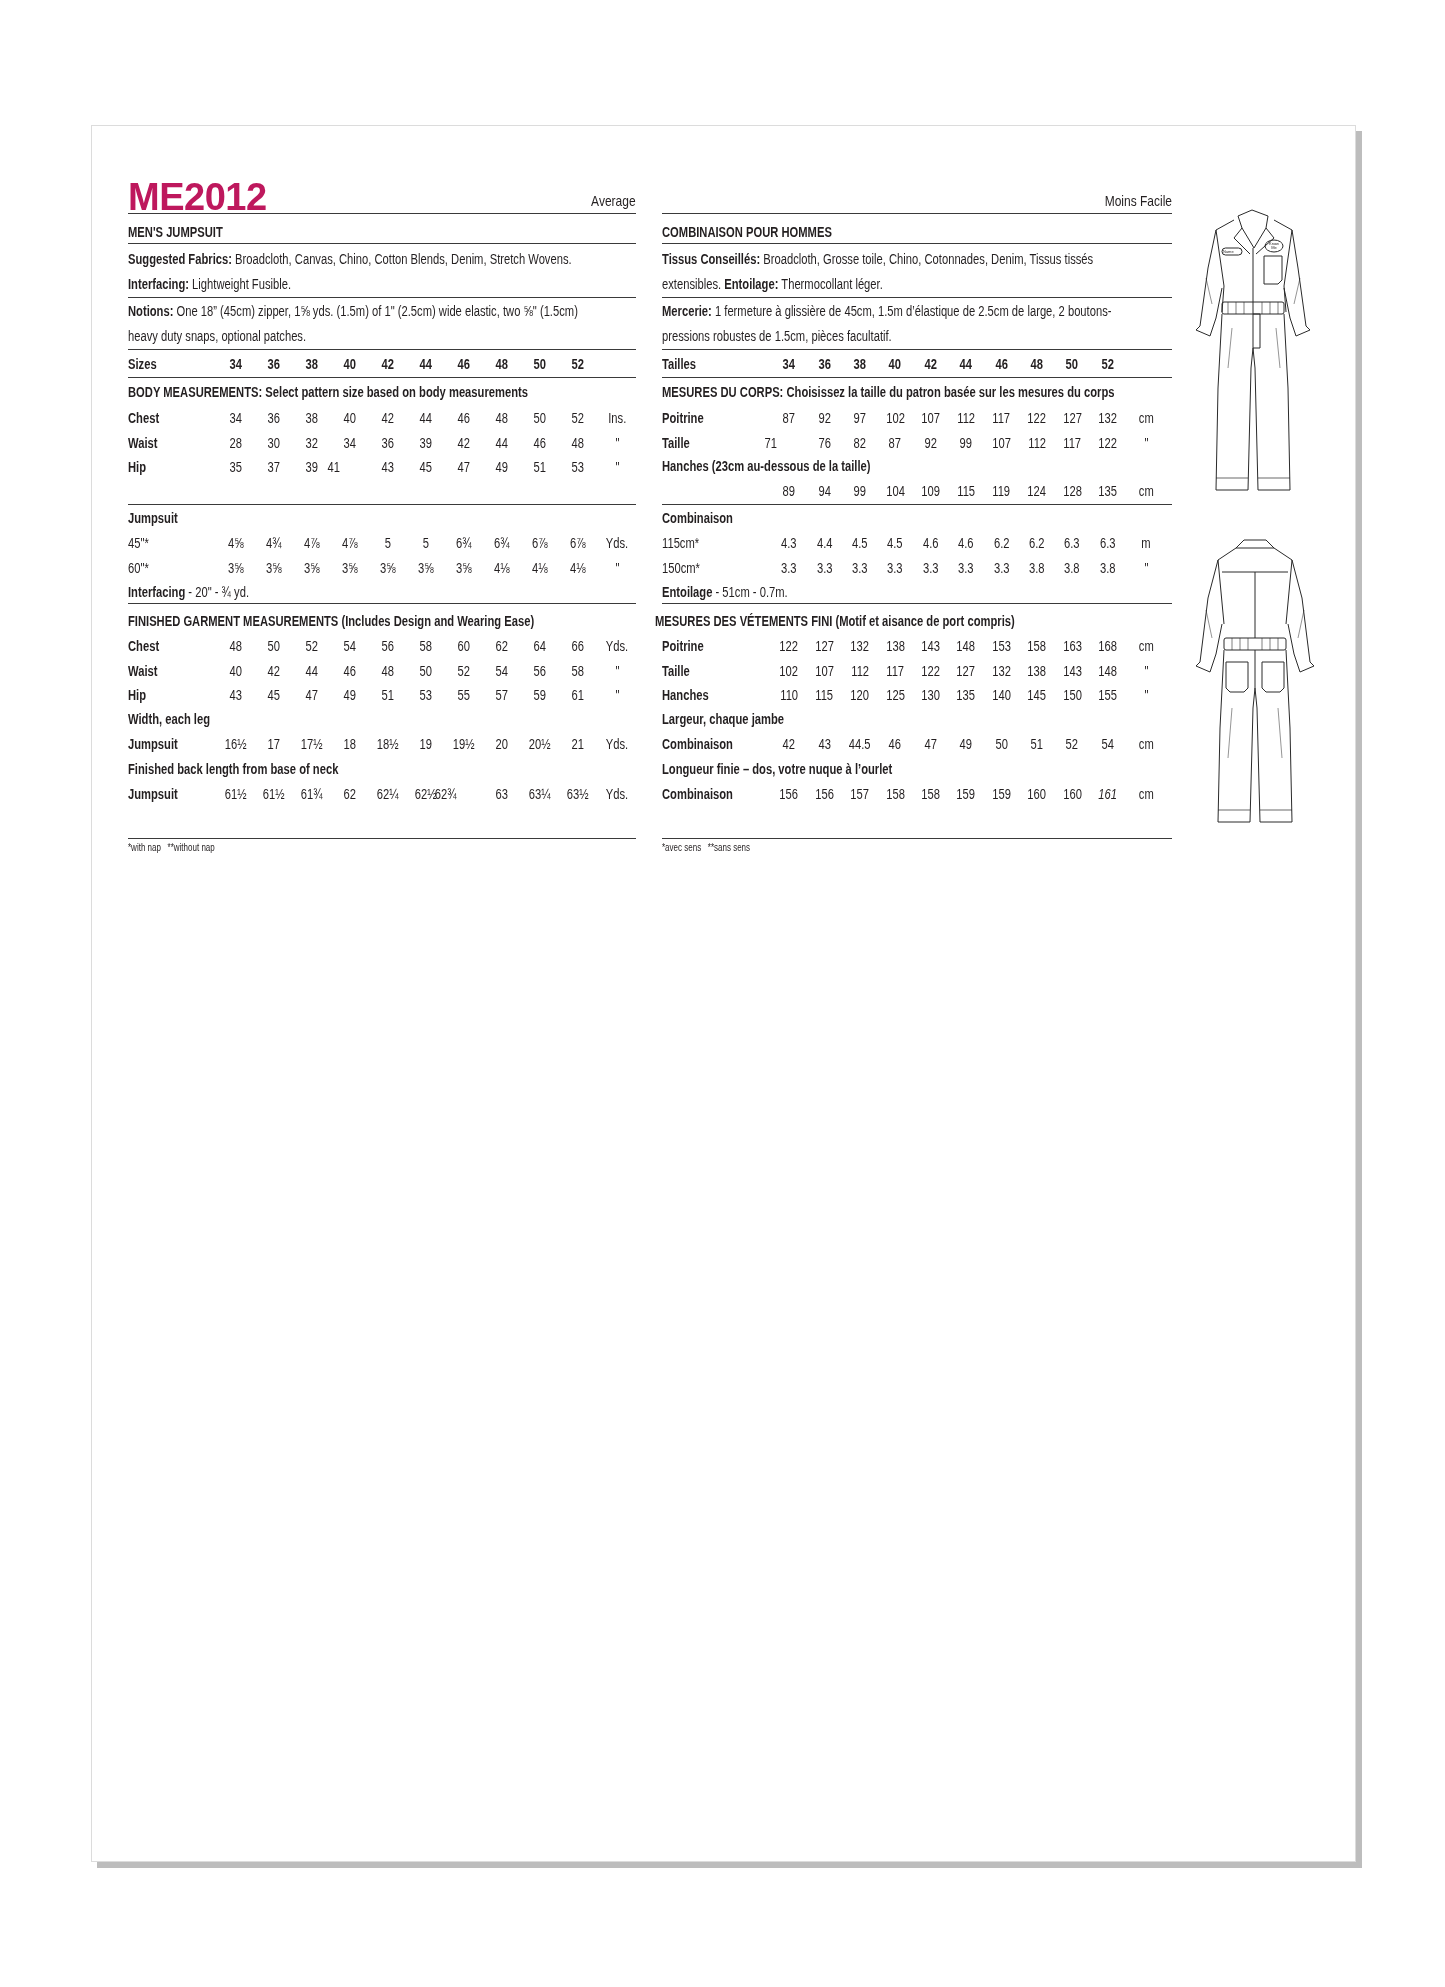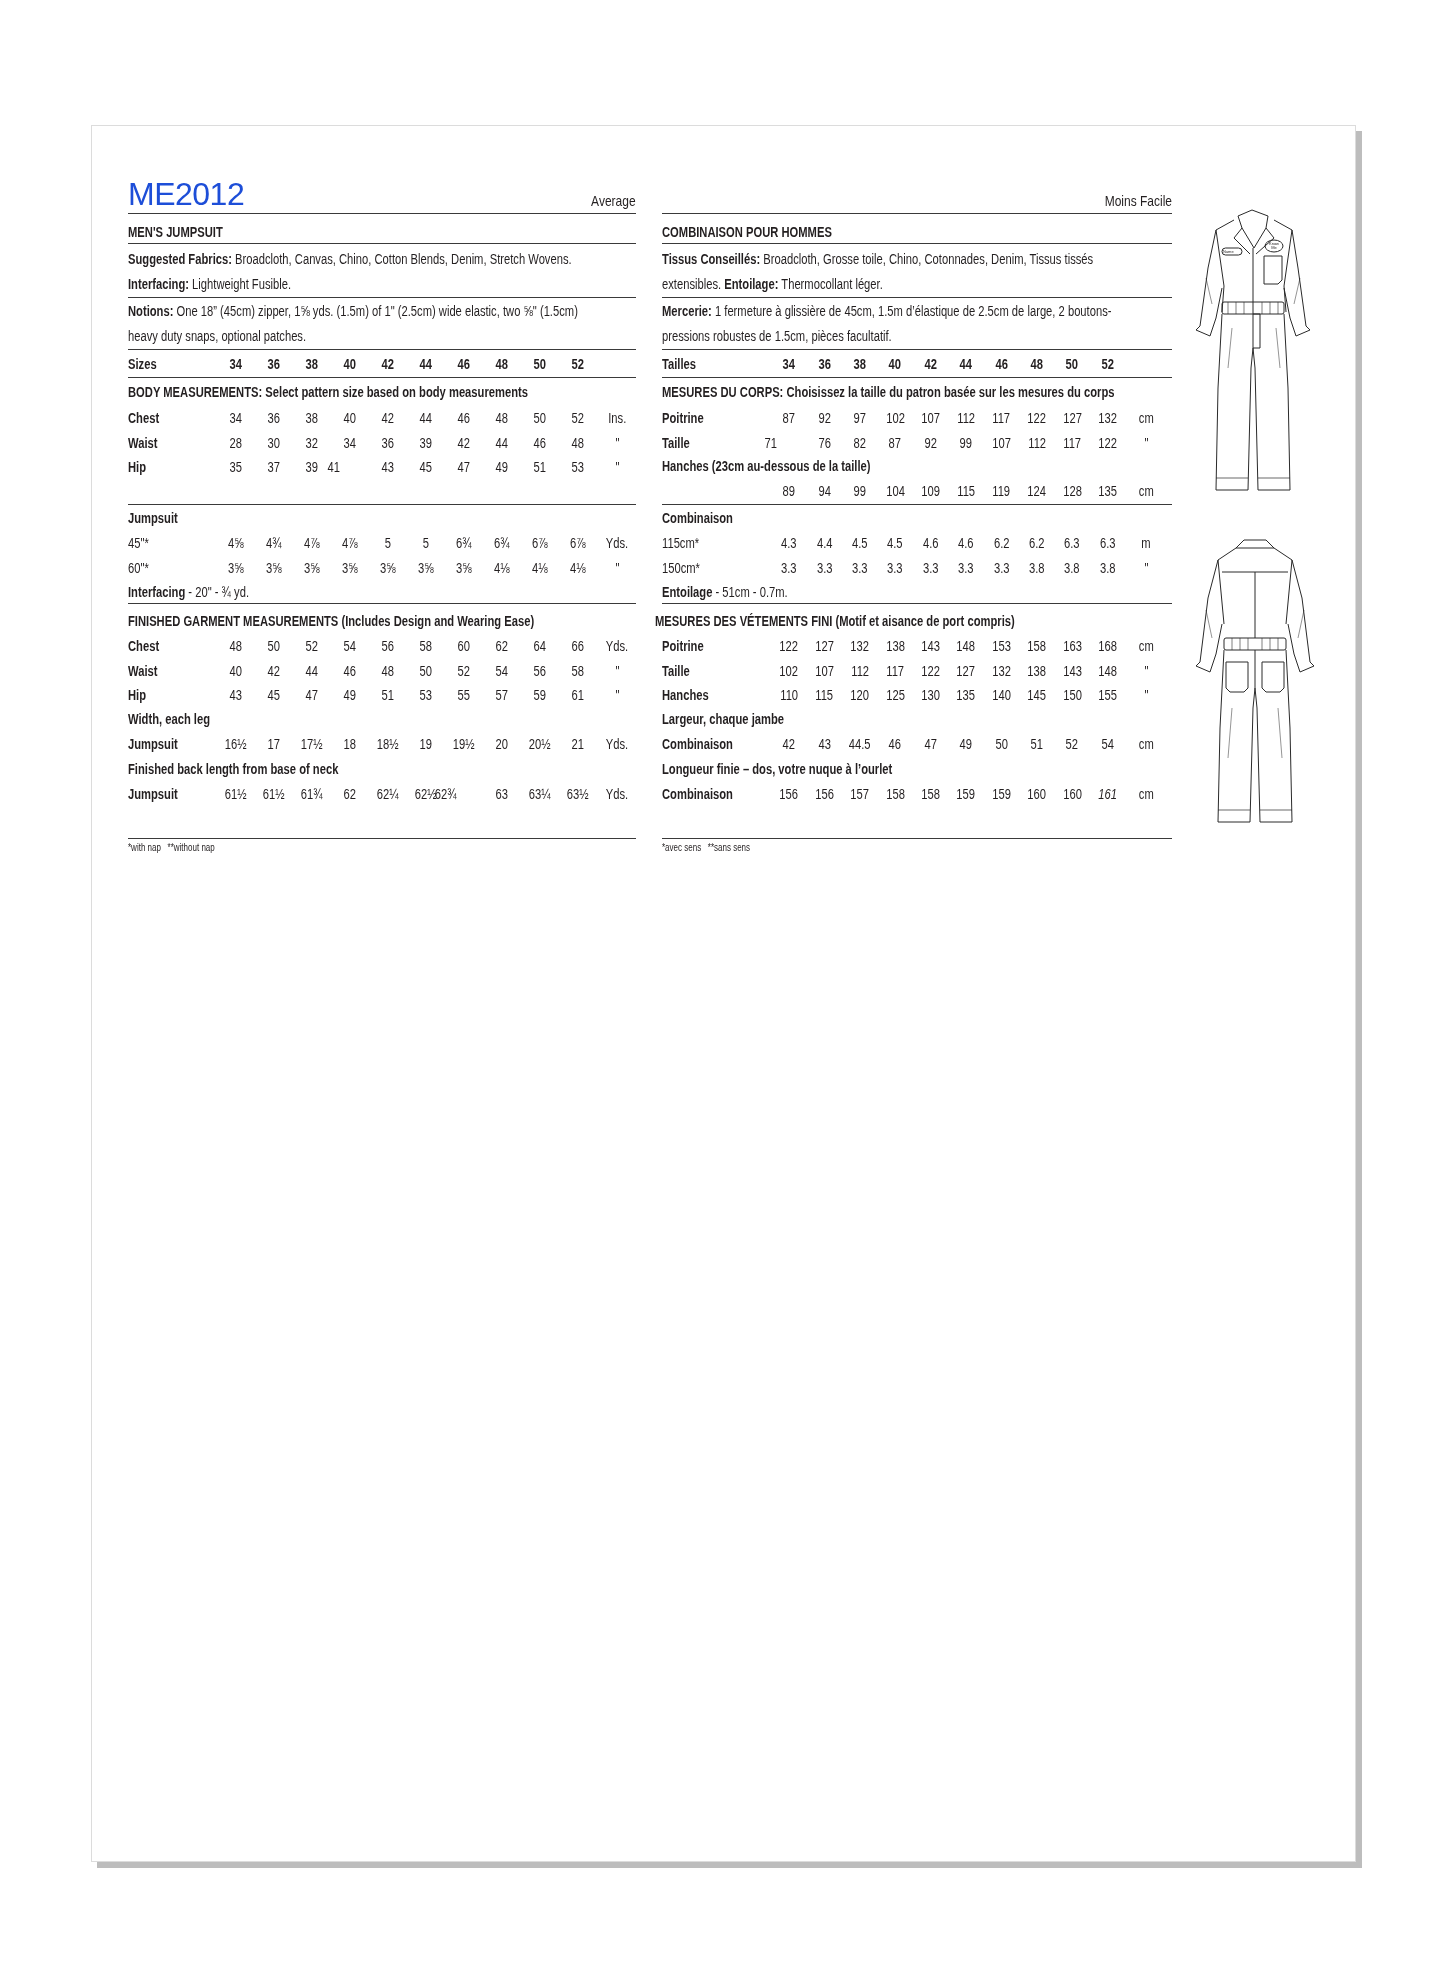--- a/index.html
+++ b/index.html
@@ -3,22 +3,22 @@
 <meta charset="utf-8">
 <style>
   html, body { margin:0; padding:0; background:#ffffff; }
   body { width:1445px; height:1987px; position:relative; overflow:hidden;
          font-family:"Liberation Sans", sans-serif; color:#231f20; }
   .page { position:absolute; left:91px; top:125px; width:1263px; height:1735px;
           background:#fff; border:1px solid #dcdcdc;
           box-shadow: 6px 6px 0 0 #bdbdbd; }
   .abs { position:absolute; white-space:nowrap; }
   .cond { display:inline-block; transform-origin:0 50%; transform:scaleX(0.80); }
-  .title { position:absolute; left:128px; top:176px; font-size:32px; font-weight:normal;
-           letter-spacing:-0.5px; color:#1d4ed8; }
+  .title { position:absolute; left:128px; top:176px; font-size:38px; font-weight:bold;
+           letter-spacing:-0.5px; color:#be185d; }
   .level { position:absolute; font-size:15px; text-align:right; }
   .rule { position:absolute; height:0; border-top:1.6px solid #3a3a3a; }
   .txt { position:absolute; font-size:14px; line-height:16px; white-space:nowrap; }
   .b { font-weight:bold; }
   .row { position:absolute; height:18px; }
   .row .lbl { position:absolute; left:0; top:0; font-size:14px; white-space:nowrap; }
   .row .cell { position:absolute; top:0; font-size:14px; width:36px; margin-left:-18px;
                text-align:center; white-space:nowrap; }
   .row .unit { position:absolute; top:0; font-size:14px; white-space:nowrap; width:30px;
                margin-left:-15px; text-align:center; }

